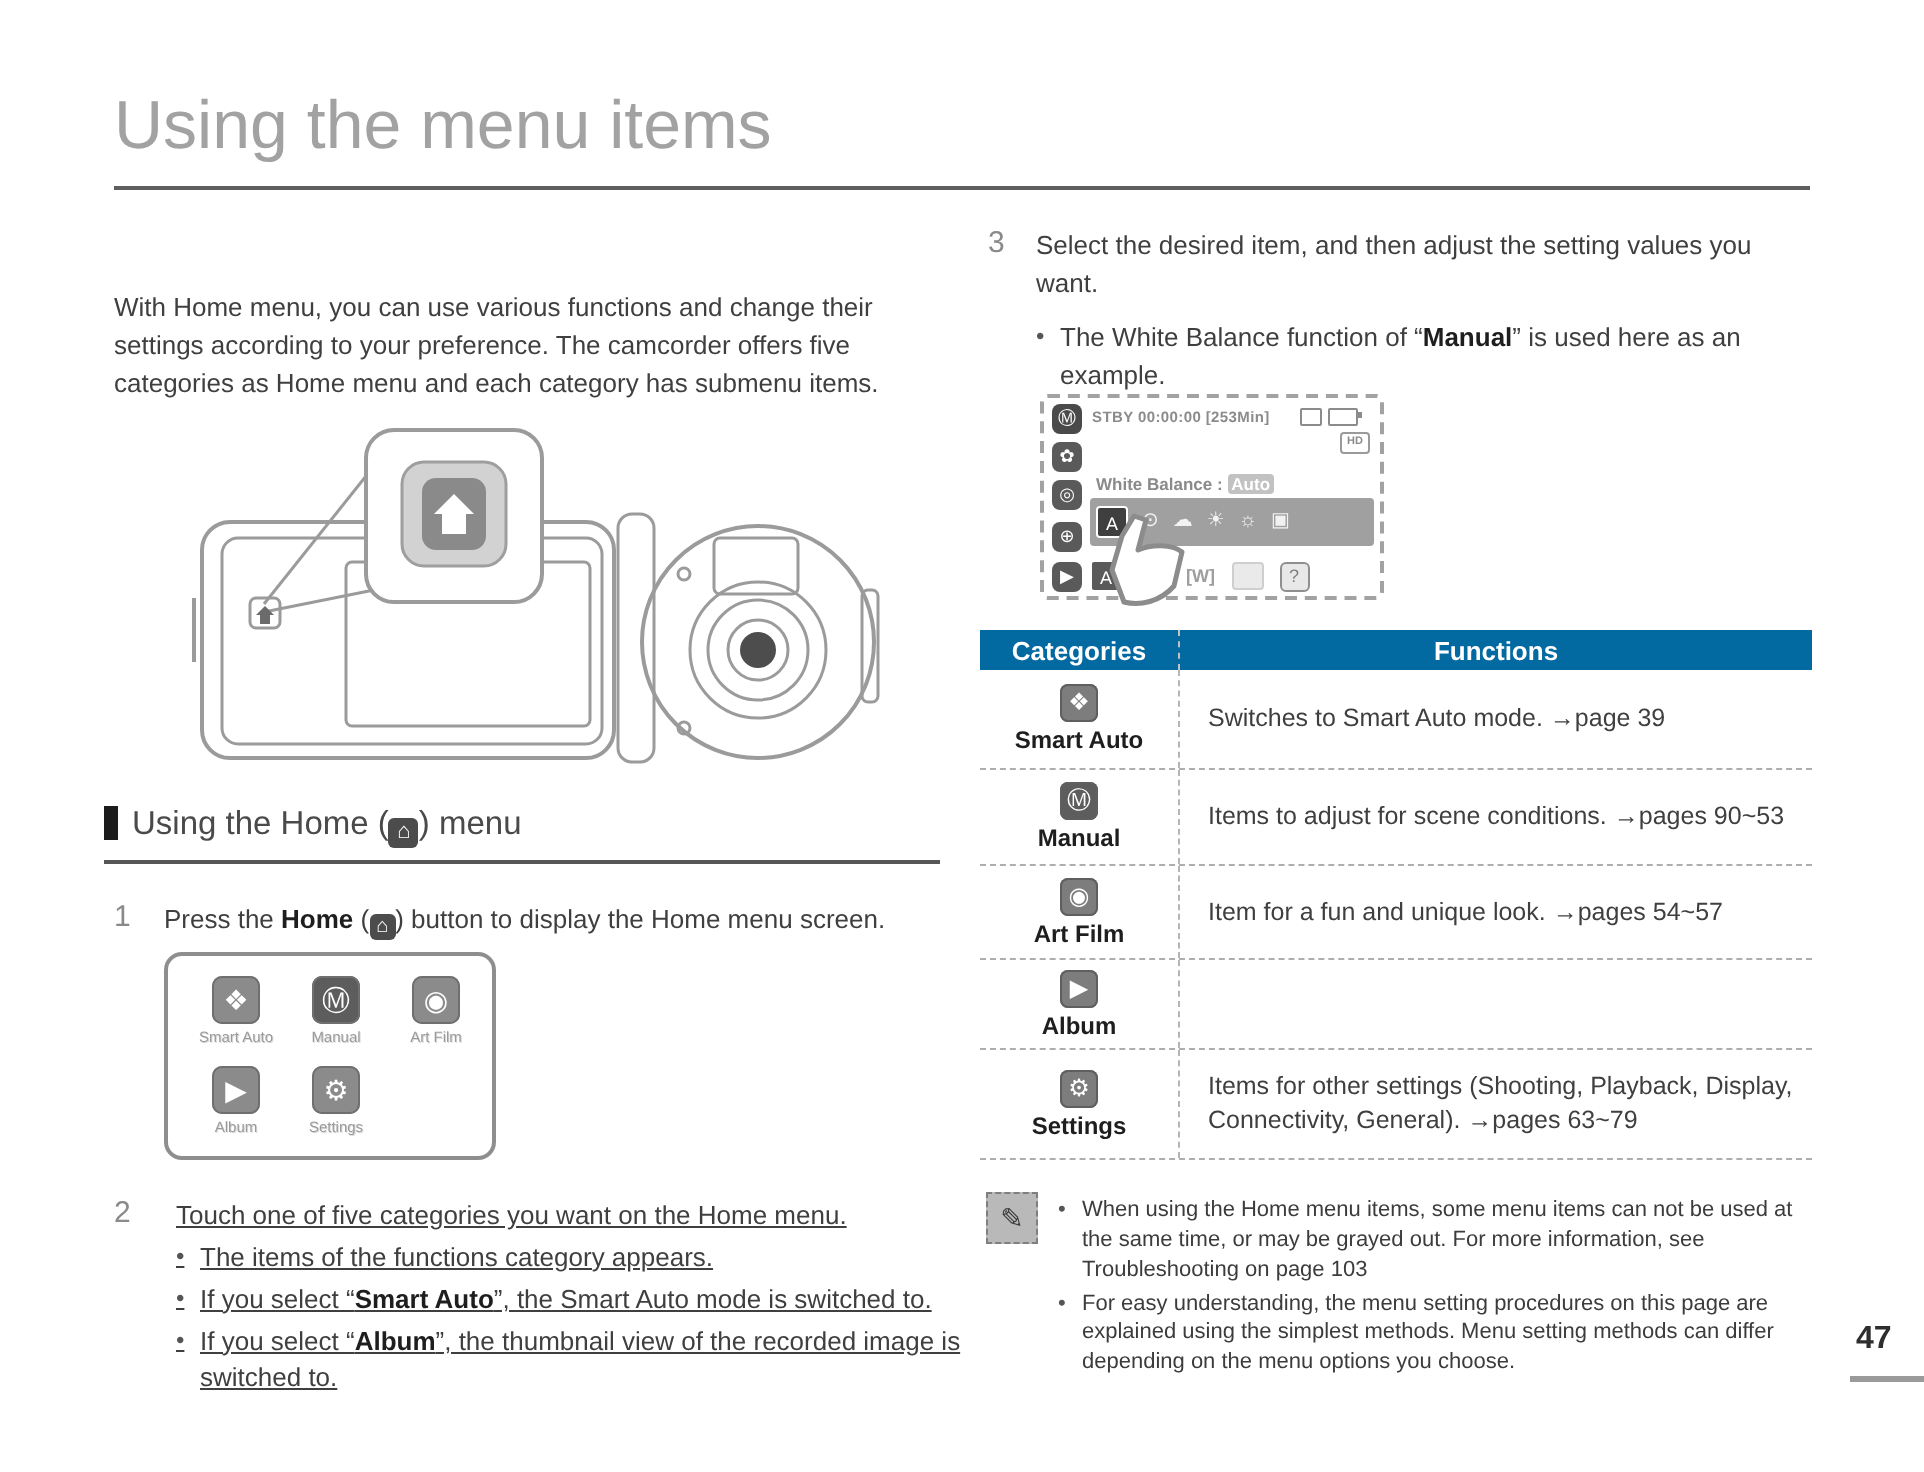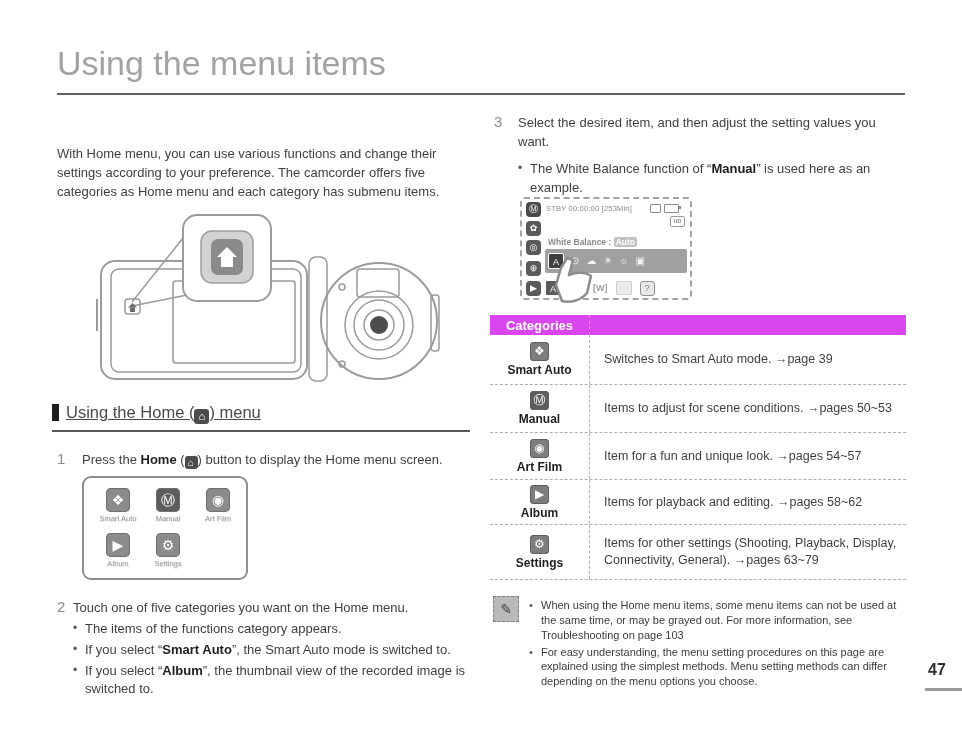--- a/index.html
+++ b/index.html
@@ -18,42 +18,42 @@
   .bold{font-weight:700;color:#1e1e1e;}
   .step-num{position:absolute;font-size:15px;color:#8a8a8a;}
   .bullet-row{display:flex;margin-top:2px;}
   .bullet-dot{width:12px;color:#555;font-size:12px;line-height:1.45;}
   .bullet-txt{flex:1;}
 
   .intro{position:absolute;left:57px;top:145px;width:405px;}
 
   
   .subsec{position:absolute;left:52px;top:403px;width:418px;border-bottom:2px solid #565656;
-          padding-bottom:6px;font-size:16.5px;color:#4a4a4a;text-decoration:underline;}
+          padding-bottom:6px;font-size:16.5px;color:#4a4a4a;}
   .black-bar{display:inline-block;width:7px;height:17px;background:#1c1c1c;margin-right:7px;
              vertical-align:-3px;}
   .home-chip{display:inline-block;width:15px;height:15px;background:#4c4c4c;border-radius:3px;
              color:#fff;font-size:11px;line-height:15px;text-align:center;vertical-align:-2px;}
 
   
   .homebox{position:absolute;left:82px;top:476px;width:166px;height:104px;background:#fff;
            border:2px solid #8e8e8e;border-radius:9px;box-sizing:border-box;}
   .hm-row{position:absolute;left:14px;display:flex;gap:10px;}
   .hm-item{width:40px;text-align:center;}
   .hm-icon{width:24px;height:24px;margin:0 auto;border-radius:5px;background:#8b8b8b;
            color:#fff;font-size:14px;line-height:24px;text-align:center;
            box-shadow:inset 0 0 0 1px #6f6f6f;}
   .hm-label{margin-top:2px;font-size:7.5px;color:#9a9a9a;text-shadow:.5px .5px 0 #dcdcdc;white-space:nowrap;}
 
   
   .lcd{position:absolute;left:520px;top:197px;width:172px;height:103px;background:#fff;
        border:2px dashed #a2a2a2;border-radius:4px;box-sizing:border-box;}
   .lcd-strip-icon{position:absolute;left:4px;width:15px;height:15px;background:#5a5a5a;
                   border-radius:4px;color:#fff;font-size:9px;line-height:15px;text-align:center;}
-  .lcd-status{position:absolute;left:24px;top:5px;font-size:7.5px;font-weight:400;color:#8b8b8b;
+  .lcd-status{position:absolute;left:24px;top:5px;font-size:7.5px;font-weight:700;color:#8b8b8b;
               letter-spacing:.2px;}
   .lcd-card{position:absolute;left:128px;top:5px;width:9px;height:7px;border:1px solid #8b8b8b;border-radius:1px;}
   .lcd-batt{position:absolute;left:142px;top:5px;width:13px;height:7px;border:1px solid #8b8b8b;border-radius:1px;}
   .lcd-batt:after{content:"";position:absolute;right:-3px;top:1px;width:2px;height:3px;background:#8b8b8b;}
   .lcd-hd{position:absolute;left:148px;top:17px;width:13px;height:9px;border:1px solid #9a9a9a;
           border-radius:2px;font-size:5.5px;line-height:9px;text-align:center;color:#8b8b8b;font-weight:700;}
   .lcd-wb-label{position:absolute;left:26px;top:38px;font-size:8.5px;font-weight:700;color:#8a8a8a;}
   .lcd-wb-value{background:#c2c2c2;color:#fff;border-radius:2px;padding:0 2px;}
   .wb-bar{position:absolute;left:23px;top:50px;width:142px;height:24px;background:#a0a0a0;
           border-radius:2px;display:flex;align-items:center;gap:7px;padding-left:3px;box-sizing:border-box;}
@@ -63,21 +63,21 @@
   .lcd-bottom{position:absolute;left:23px;top:80px;width:142px;height:18px;display:flex;
               align-items:center;gap:8px;}
   .faded-box{width:14px;height:12px;border:1px solid #cfcfcf;border-radius:2px;background:#eaeaea;}
   .bracket-ico{color:#9e9e9e;font-size:9px;font-weight:700;}
   .help-box{width:13px;height:13px;border:1px solid #8f8f8f;border-radius:3px;color:#7f7f7f;
             font-size:9px;line-height:13px;text-align:center;background:#e8e8e8;}
   .hand-svg{position:absolute;left:26px;top:56px;pointer-events:none;}
 
   
   .cat-table{position:absolute;left:490px;top:315px;width:416px;}
-  .tbl-head{display:flex;height:20px;background:#d946ef;color:#fff;font-weight:700;font-size:13px;}
+  .tbl-head{display:flex;height:20px;background:#0369a1;color:#fff;font-weight:700;font-size:13px;}
   .th-cat{width:100px;display:flex;align-items:center;justify-content:center;border-right:1px dashed #c2c2c2;box-sizing:border-box;}
   .th-fun{flex:1;display:flex;align-items:center;justify-content:center;}
   .tbl-row{display:flex;border-bottom:1px dashed #aeaeae;}
   .td-cat{width:100px;border-right:1px dashed #b5b5b5;box-sizing:border-box;
           display:flex;flex-direction:column;align-items:center;justify-content:center;gap:2px;}
   .td-icon{width:19px;height:19px;border-radius:4px;background:#7d7d7d;color:#fff;font-size:12px;
            line-height:19px;text-align:center;box-shadow:inset 0 0 0 1px #5f5f5f;}
   .td-label{font-size:12px;font-weight:700;color:#1e1e1e;}
   .td-fun{flex:1;display:flex;align-items:center;padding-left:14px;font-size:12.5px;color:#3f3f3f;line-height:1.35;}
 
@@ -171,21 +171,21 @@
         <div class="hm-label">Album</div>
       </div>
       <div class="hm-item">
         <div class="hm-icon">⚙</div>
         <div class="hm-label">Settings</div>
       </div>
     </div>
   </div>
 
   <div class="step-num" style="left:57px;top:598px;">2</div>
-  <div class="abs body-text" style="left:73px;top:599px;width:396px;">
+  <div class="abs body-text" style="left:88px;top:599px;width:396px;text-decoration:underline;">
     <div>Touch one of five categories you want on the Home menu.</div>
     <div class="bullet-row">
       <span class="bullet-dot">•</span>
       <span class="bullet-txt">The items of the functions category appears.</span>
     </div>
     <div class="bullet-row">
       <span class="bullet-dot">•</span>
       <span class="bullet-txt"><span>If you select “</span><span class="bold">Smart Auto</span><span>”, the Smart Auto mode is switched to.</span></span>
     </div>
     <div class="bullet-row">
@@ -235,52 +235,52 @@
     </div>
 
     <svg class="hand-svg" width="52" height="48" viewBox="0 0 52 48">
       <path d="M14,46 L8,30 L13,13 L19,3 L25,5 L21,20 C28,17 38,17 43,21 L39,38 C32,46 22,48 14,46 Z" fill="#fff" stroke="#8c8c8c" stroke-width="2.5" stroke-linejoin="round"></path>
     </svg>
   </div>
 
   <div class="cat-table">
     <div class="tbl-head">
       <div class="th-cat">Categories</div>
+      <div class="th-fun">Functions</div>
     </div>
 
     <div class="tbl-row" style="height:49px;">
       <div class="td-cat">
         <div class="td-icon">❖</div>
         <div class="td-label">Smart Auto</div>
       </div>
       <div class="td-fun">Switches to Smart Auto mode. →page 39</div>
     </div>
 
     <div class="tbl-row" style="height:47px;">
       <div class="td-cat">
         <div class="td-icon" style="background:#5d5d5d;">Ⓜ</div>
         <div class="td-label">Manual</div>
       </div>
-      <div class="td-fun">Items to adjust for scene conditions. →pages 50~53</div>
+      <div class="td-fun">Items to adjust for scene conditions. →pages 90~53</div>
     </div>
 
     <div class="tbl-row" style="height:46px;">
       <div class="td-cat">
         <div class="td-icon">◉</div>
         <div class="td-label">Art Film</div>
       </div>
       <div class="td-fun">Item for a fun and unique look. →pages 54~57</div>
     </div>
 
     <div class="tbl-row" style="height:44px;">
       <div class="td-cat">
         <div class="td-icon">▶</div>
         <div class="td-label">Album</div>
       </div>
-      <div class="td-fun">Items for playback and editing. →pages 58~62</div>
     </div>
 
     <div class="tbl-row" style="height:54px;">
       <div class="td-cat">
         <div class="td-icon">⚙</div>
         <div class="td-label">Settings</div>
       </div>
       <div class="td-fun">Items for other settings (Shooting, Playback, Display, Connectivity, General). →pages 63~79</div>
     </div>
   </div>

